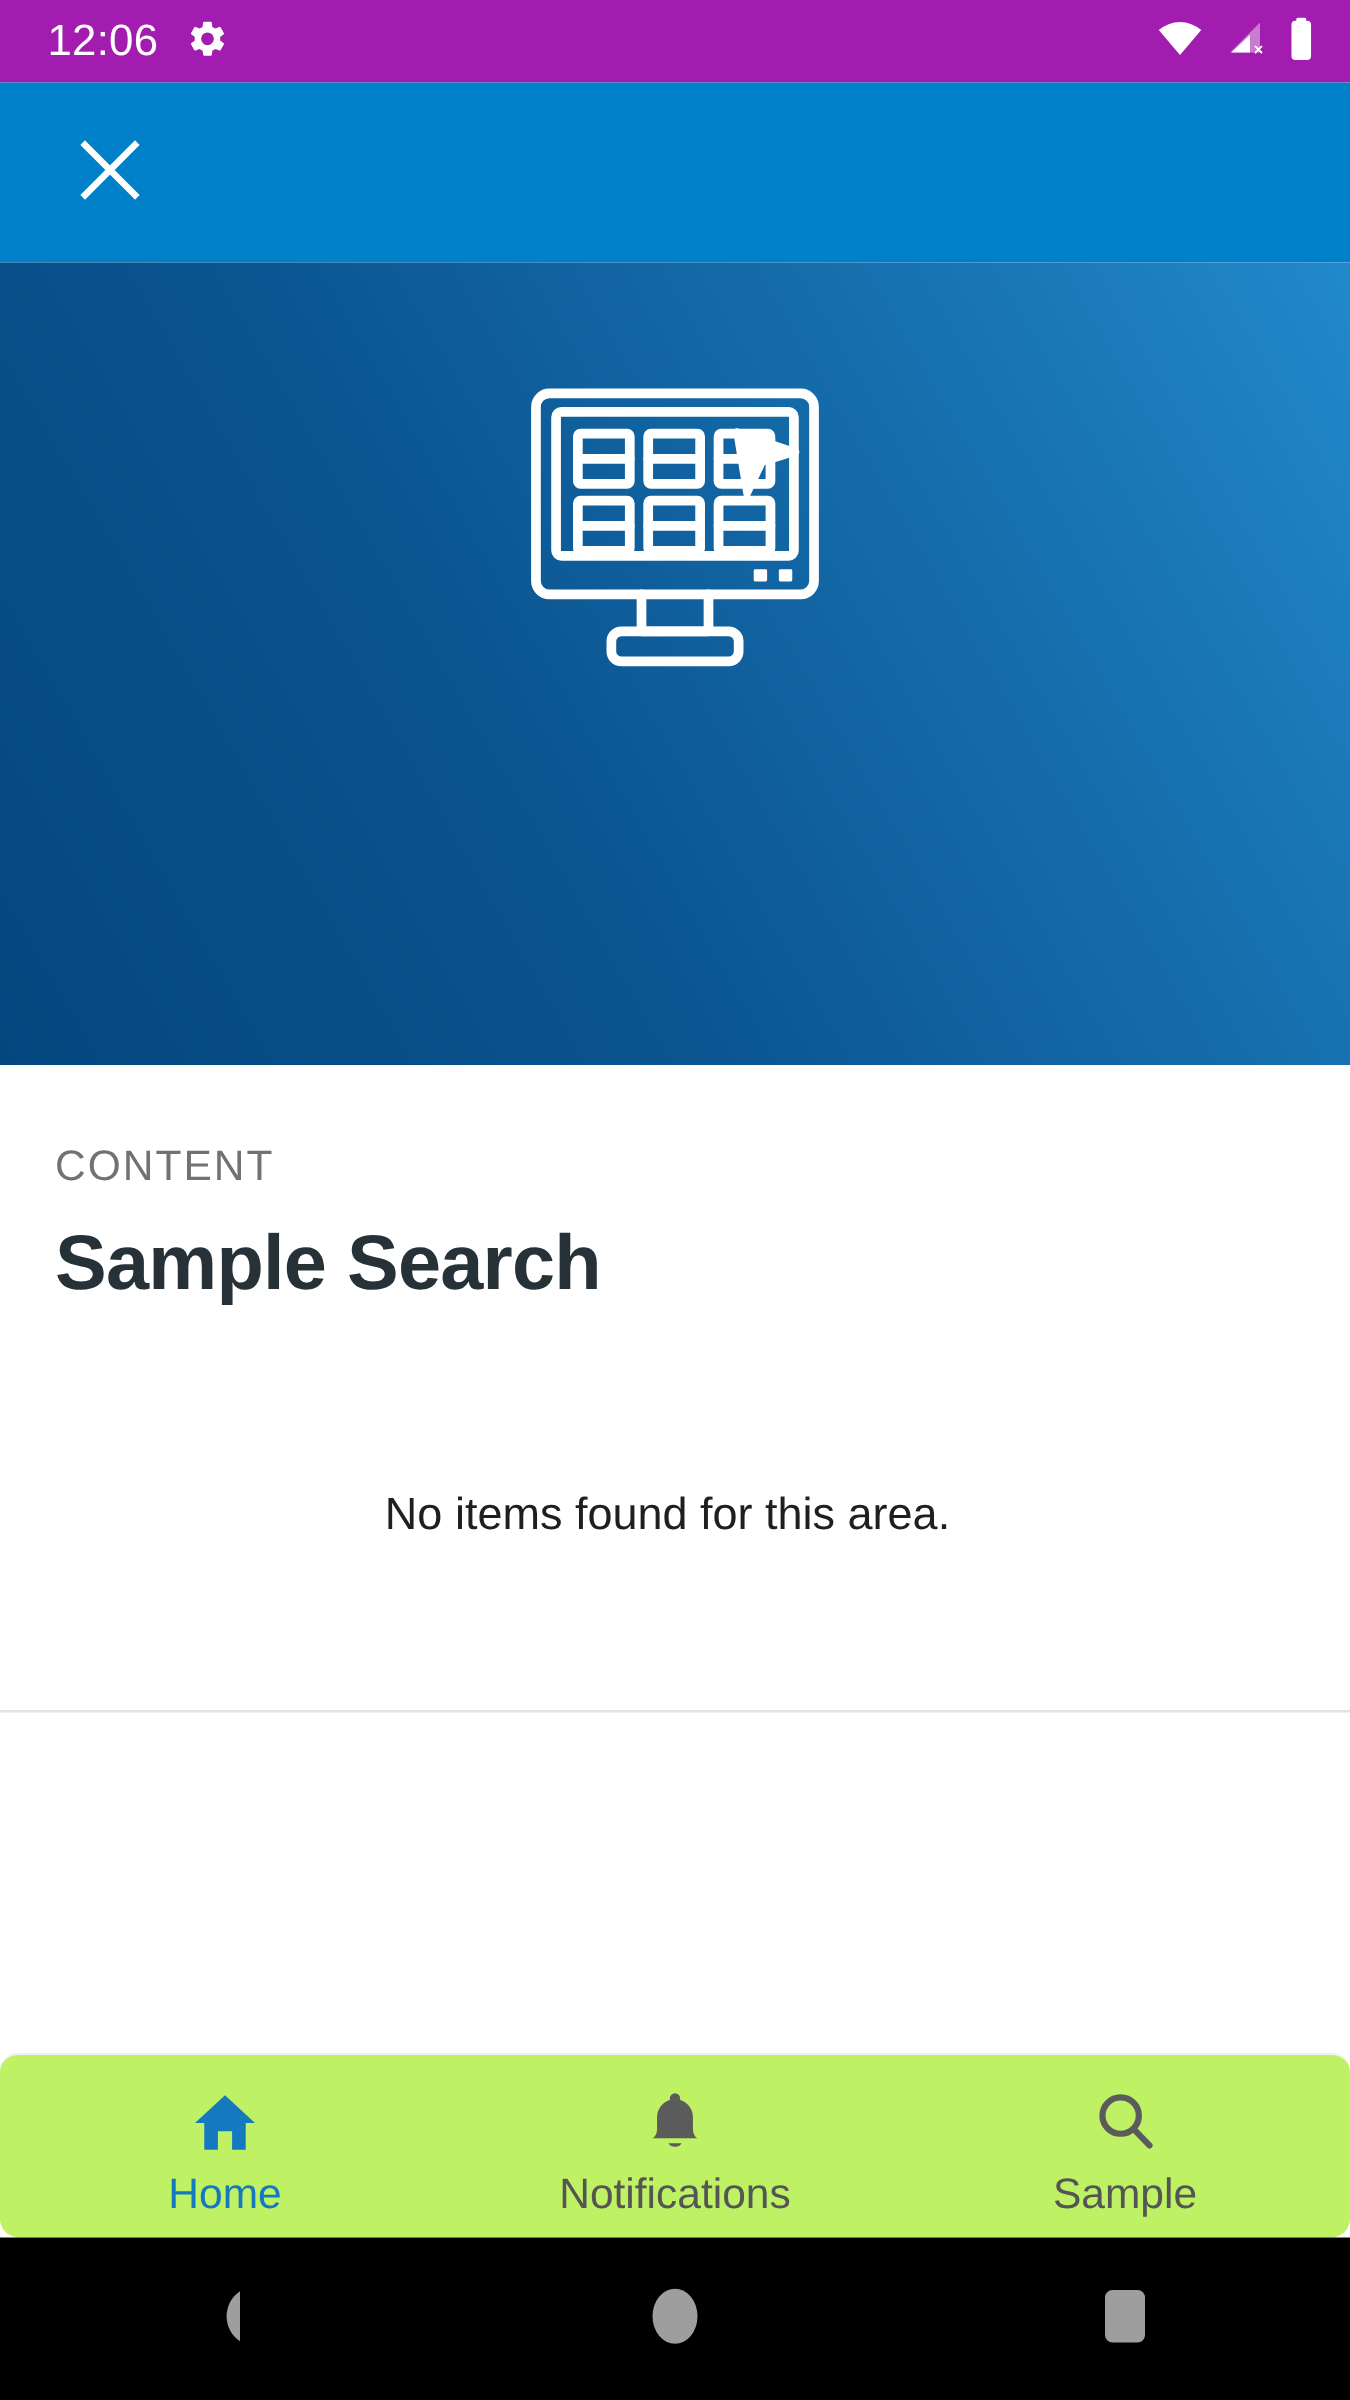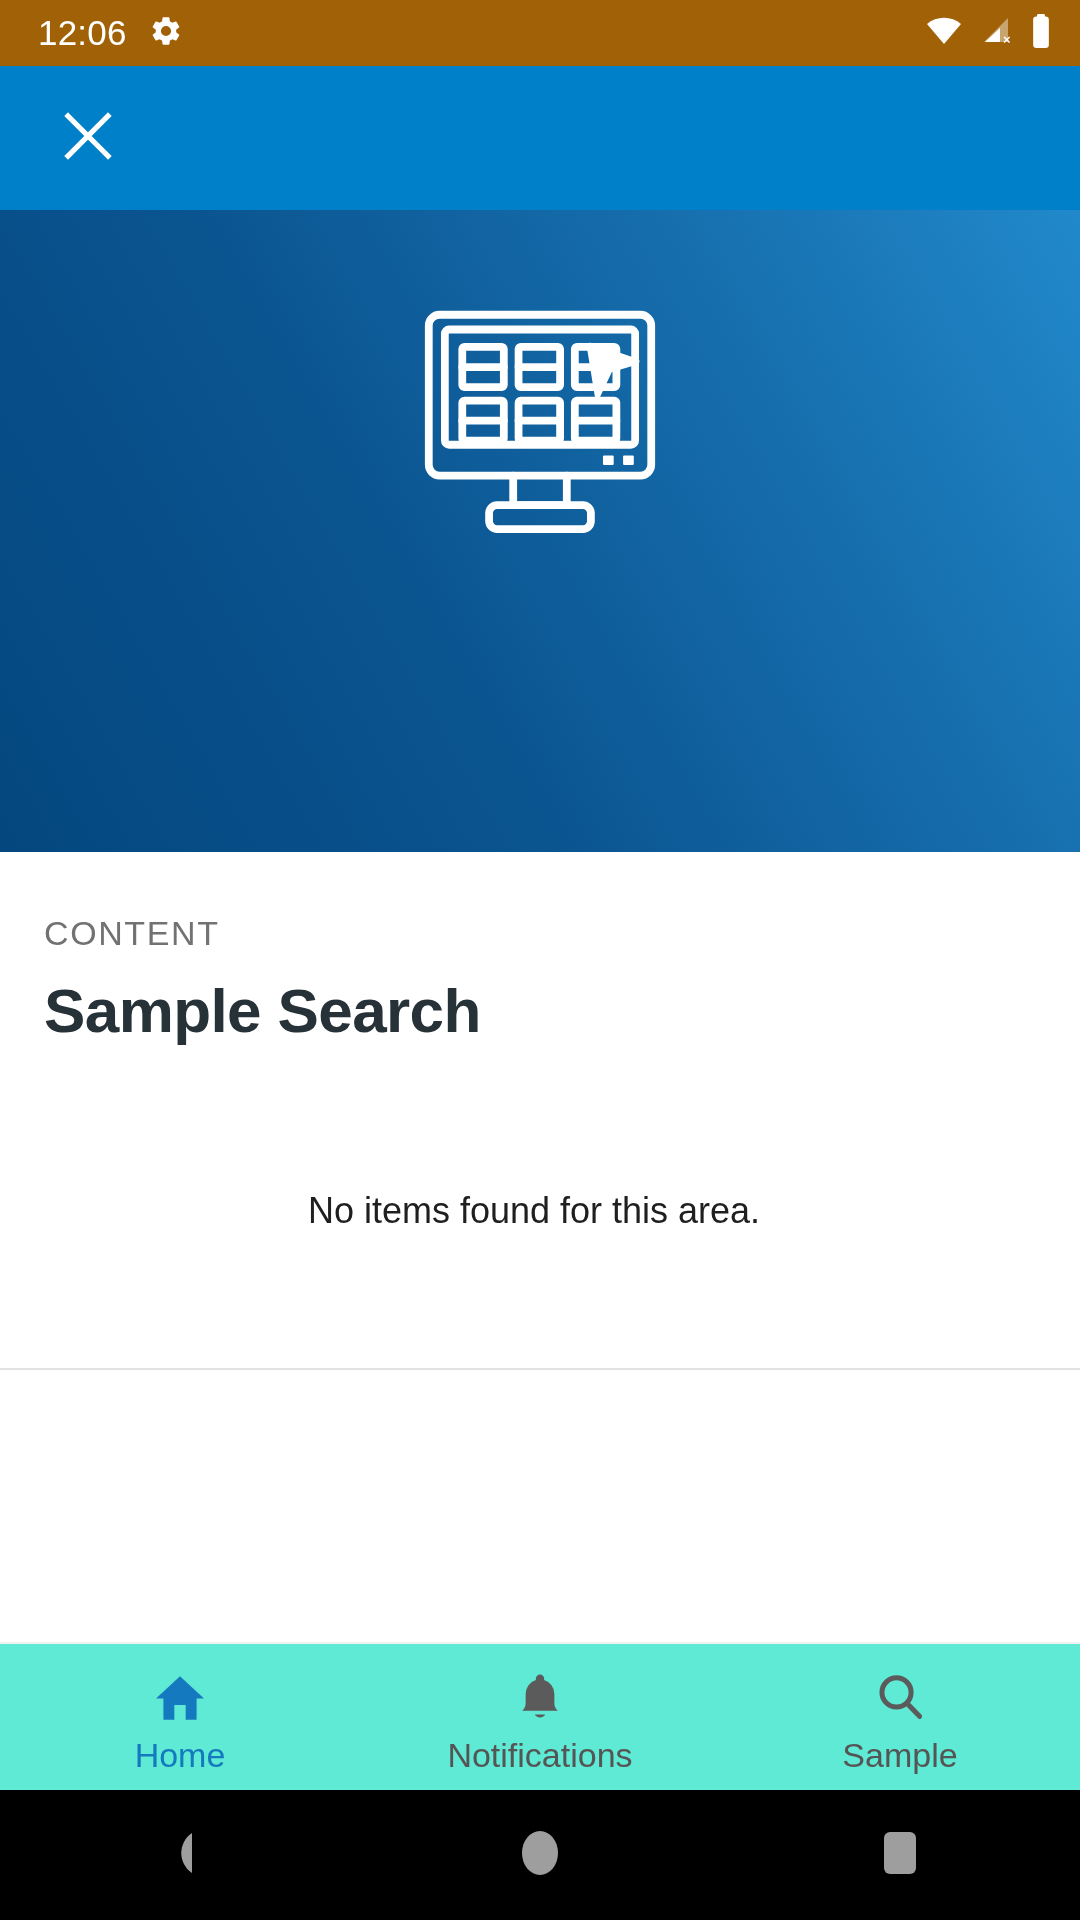--- a/index.html
+++ b/index.html
@@ -8,21 +8,21 @@
     background:#ffffff;
     font-family:"Liberation Sans", sans-serif;
     overflow:hidden;
   }
 
   .phone { position:relative; width:1080px; height:1920px; background:#ffffff; }
 
   
   .status-bar{
     position:absolute; top:0; left:0; width:1080px; height:66px;
-    background:#a16207;
+    background:#a21caf;
     display:flex; align-items:center; justify-content:space-between;
     padding:0 28px 0 38px;
   }
   .status-left{ display:flex; align-items:center; gap:22px; }
   .status-time{ color:#ffffff; font-size:35px; letter-spacing:.2px; }
   .status-right{ display:flex; align-items:center; gap:16px; }
 
   
   .app-bar{
     position:absolute; top:66px; left:0; width:1080px; height:144px;
@@ -65,22 +65,23 @@
   .empty-state-text{ color:#1f1f1f; font-size:36px; }
 
   .divider{
     position:absolute; top:1368px; left:0;
     width:1080px; height:2px; background:#e2e2e2;
   }
 
   
   .bottom-nav{
     position:absolute; top:1642px; left:0; width:1080px; height:148px;
-    background:#5eead4; border-top:2px solid #f1f1f1;
+    background:#bef264; border-top:2px solid #f1f1f1;
     display:flex;
+    border-radius:15px;
   }
   .nav-item{
     flex:1; display:flex; flex-direction:column;
     align-items:center; justify-content:center; gap:16px;
     cursor:pointer; padding-top:6px;
   }
   .nav-icon{ height:54px; display:flex; align-items:flex-end; justify-content:center; }
   .nav-label{ font-size:34px; line-height:1; }
   .nav-item.active .nav-label{ color:#1479BE; }
   .nav-item.inactive .nav-label{ color:#555555; }

